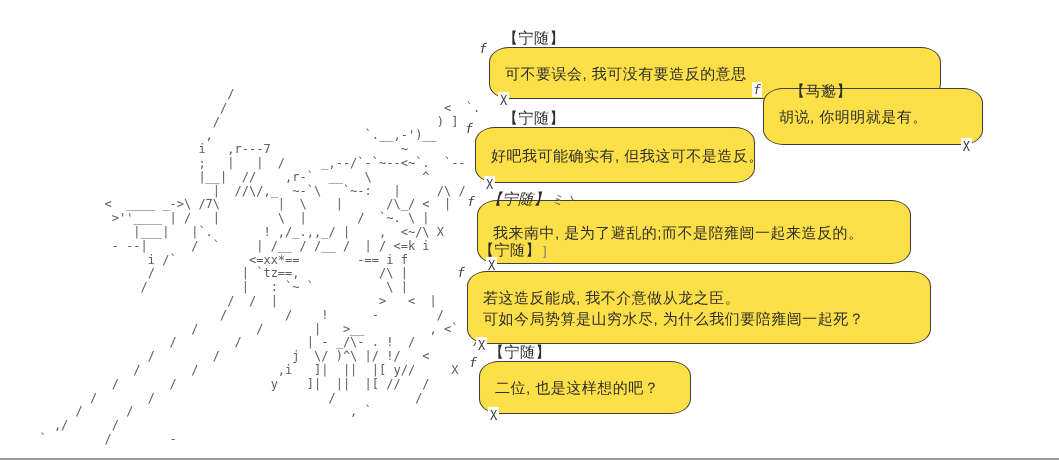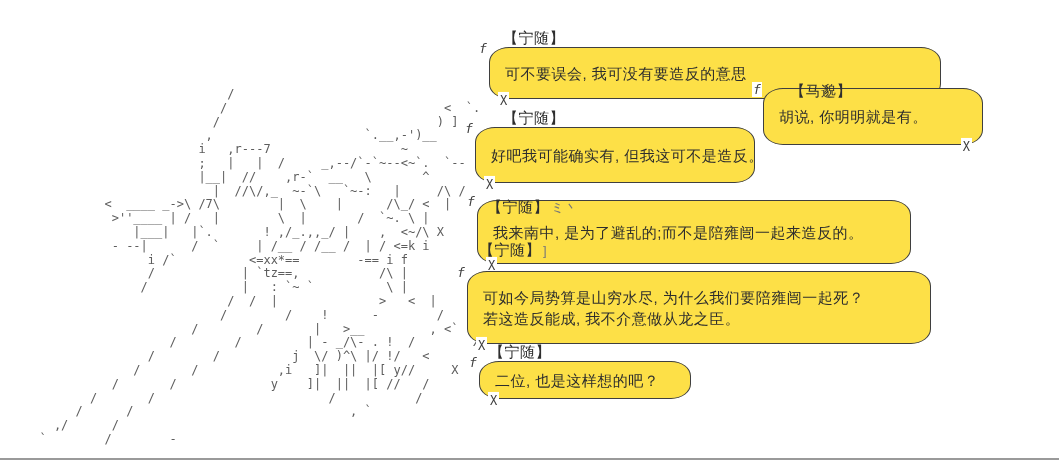--- a/index.html
+++ b/index.html
@@ -87,35 +87,35 @@
     <p>胡说, 你明明就是有。</p>
   </div>
 
   <div class="speaker" style="left:503px;top:110px;">
     <span>【宁随】</span>
   </div>
   <div class="balloon" style="left:475px;top:127px;width:280px;height:56px;">
     <p>好吧我可能确实有, 但我这可不是造反。</p>
   </div>
 
-  <div class="speaker" style="left:487px;top:199px;">
+  <div class="speaker" style="left:487px;top:191px;font-style:italic;">
     <span>【宁随】</span><span class="decor">ミ丶</span>
   </div>
   <div class="balloon" style="left:477px;top:200px;width:434px;height:64px;">
     <p>我来南中, 是为了避乱的;而不是陪雍闿一起来造反的。</p>
   </div>
 
   <div class="speaker" style="left:479px;top:242px;">
     <span>【宁随】</span><span class="decor">]</span>
   </div>
   <div class="balloon" style="left:467px;top:271px;width:464px;height:73px;">
+    <p>若这造反能成, 我不介意做从龙之臣。</p>
     <p>可如今局势算是山穷水尽, 为什么我们要陪雍闿一起死？</p>
-    <p>若这造反能成, 我不介意做从龙之臣。</p>
   </div>
 
   <div class="speaker" style="left:489px;top:344px;">
     <span>【宁随】</span>
   </div>
-  <div class="balloon" style="left:479px;top:361px;width:212px;height:38px;">
+  <div class="balloon" style="left:479px;top:361px;width:212px;height:53px;">
     <p>二位, 也是这样想的吧？</p>
   </div>
 
 </div>
 
 </body></html>

